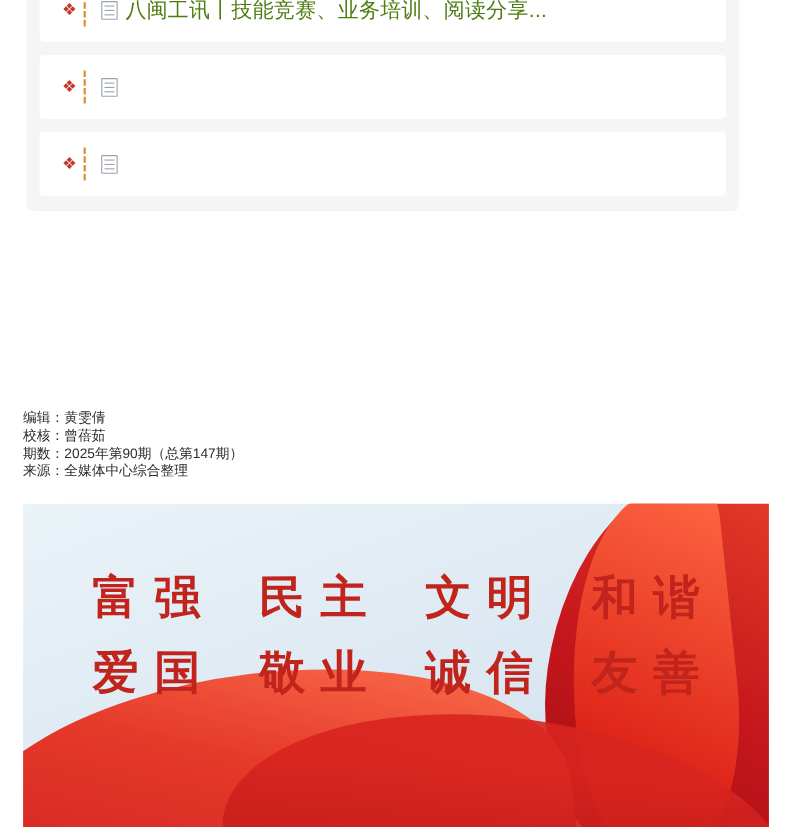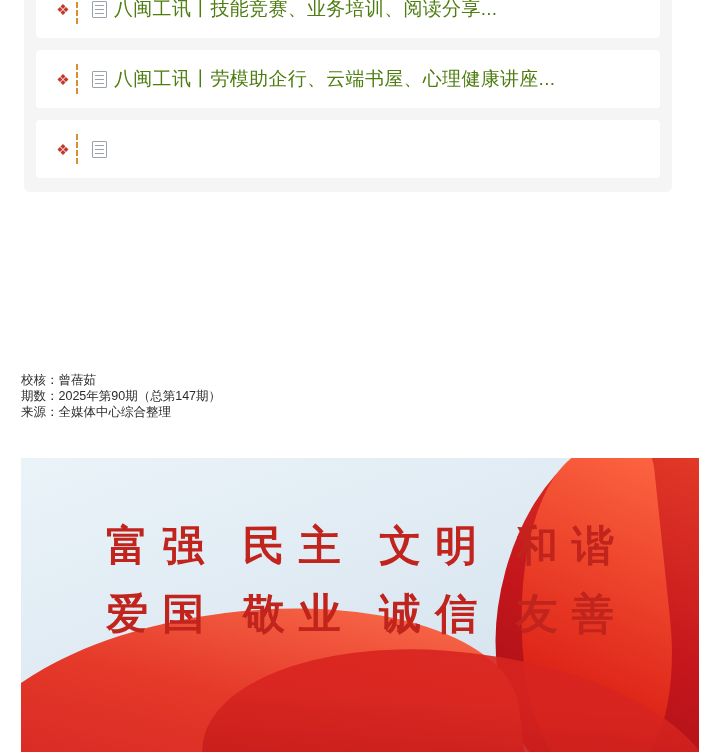--- a/index.html
+++ b/index.html
@@ -151,21 +151,21 @@
     opacity: 0.9;
   }
   .poster-text {
     position: absolute;
     left: 0;
     top: 54px;
     width: 100%;
     text-align: center;
   }
   .poster-line {
-    font-family: Liberation Serif, serif;
+    font-family: Liberation Mono, monospace;
     font-weight: bold;
     font-size: 42px;
     line-height: 68px;
     color: #c0241c;
     letter-spacing: 14px;
     text-indent: 14px;
   }
 </style>
 </head>
 <body>
@@ -176,32 +176,32 @@
     <span class="bullet-icon">❖</span>
     <span class="divider-bar"></span>
     <span class="doc-icon"></span>
     <span class="item-title">八闽工讯丨技能竞赛、业务培训、阅读分享...</span>
   </div>
 
   <div class="list-item">
     <span class="bullet-icon">❖</span>
     <span class="divider-bar"></span>
     <span class="doc-icon"></span>
-    <span class="item-title">八闽工讯丨劳模助企行、云端书屋、心理健康讲座...</span>
   </div>
 
   <div class="list-item">
     <span class="bullet-icon">❖</span>
     <span class="divider-bar"></span>
     <span class="doc-icon"></span>
   </div>
 
 </div>
 
 <div class="credits">
+  <div>编辑：黄雯倩</div>
   <div>校核：曾蓓茹</div>
   <div>期数：2025年第90期（总第147期）</div>
   <div>来源：全媒体中心综合整理</div>
 </div>
 
 <div class="poster">
   <div class="ribbon-right"></div>
   <div class="ribbon-right2"></div>
   <div class="ribbon-bottom"></div>
   <div class="ribbon-bottom2"></div>

